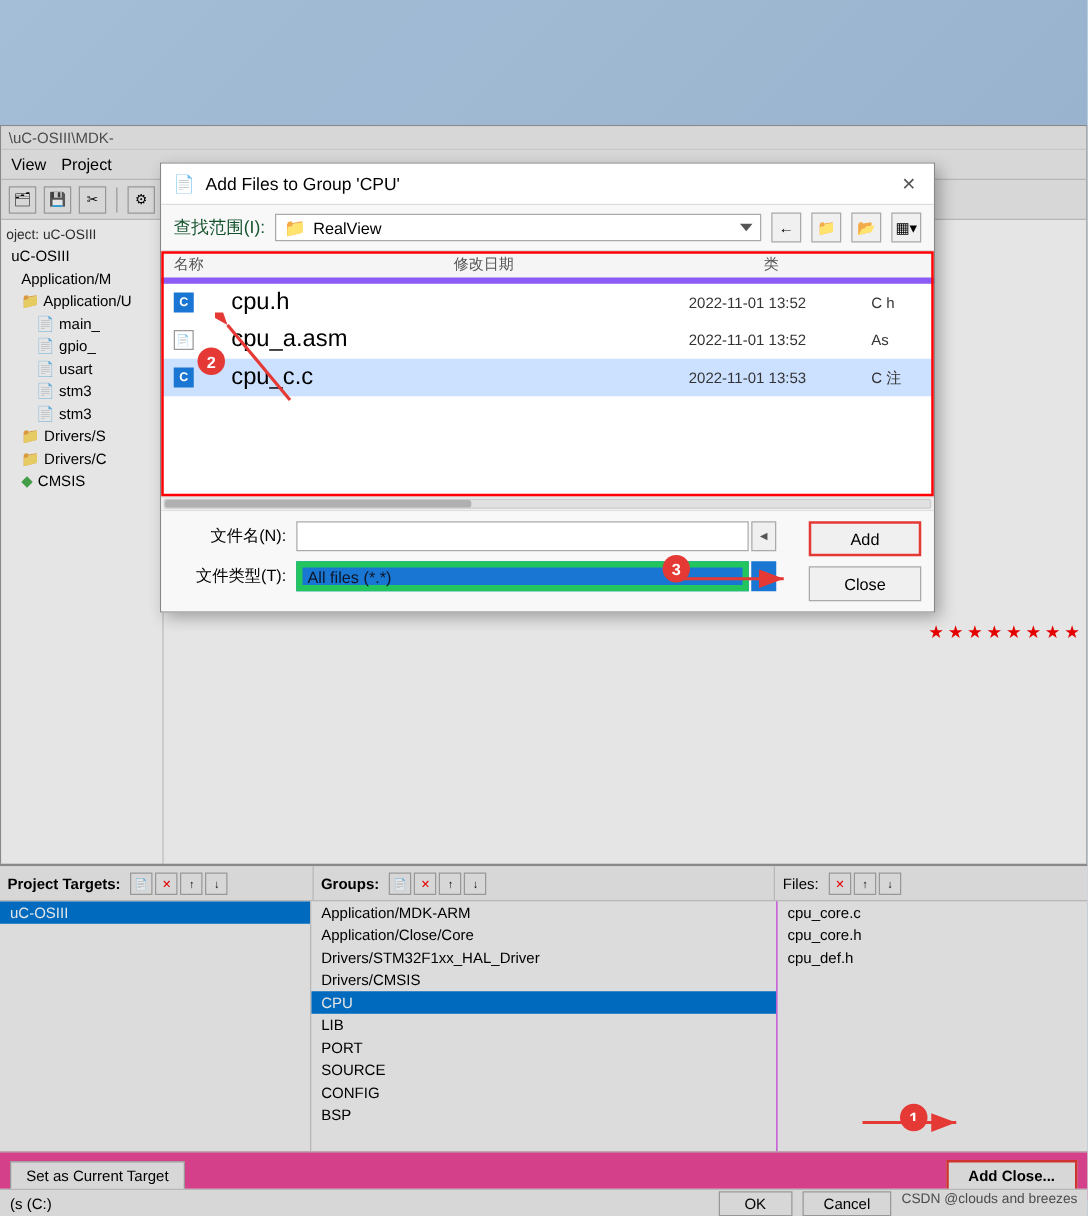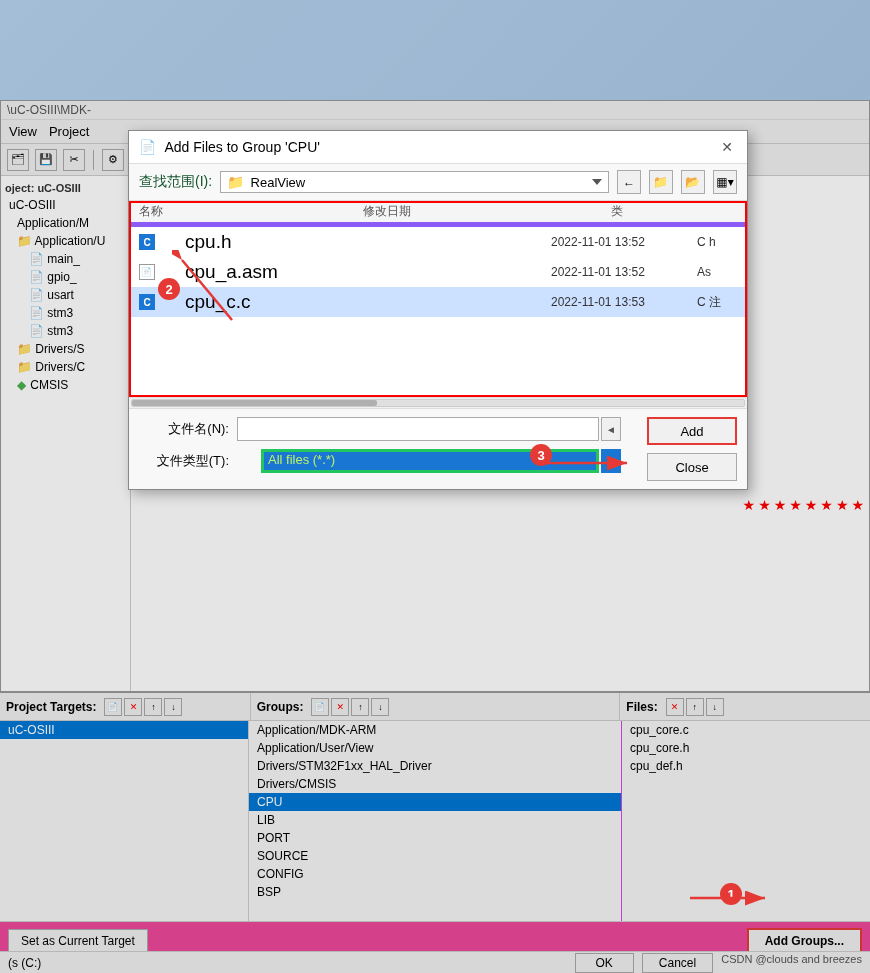--- a/index.html
+++ b/index.html
@@ -66,21 +66,21 @@
     .ide-sidebar-item {
       padding: 2px 8px;
       cursor: pointer;
       white-space: nowrap;
       overflow: hidden;
       text-overflow: ellipsis;
     }
 
     .ide-sidebar-header {
       padding: 2px 4px;
-      font-weight: bold;
+      font-weight: normal;
       font-size: 11px;
       color: #333;
     }
 
     .ide-content {
       flex: 1;
       background: #fff;
       position: relative;
       overflow: hidden;
     }
@@ -328,26 +328,25 @@
       flex: 1;
       display: flex;
       align-items: center;
       gap: 2px;
     }
 
     .dialog-select {
       flex: 1;
       height: 24px;
       background: #1976d2;
-      color: #bef264;
-      border: 3px solid #22c55e;
+      color: #0f172a;
+      border: 5px solid #22c55e;
       font-size: 13px;
       padding: 0 4px;
       cursor: pointer;
-      margin-left: 24px;
     }
 
     .dialog-action-btn {
       width: 90px;
       height: 28px;
       background: #f0f0f0;
       border: 2px solid #e53935;
       cursor: pointer;
       font-size: 13px;
       display: flex;
@@ -513,38 +512,38 @@
       <span style="font-size:12px;font-weight:bold">Groups:</span>
       <div style="display:flex;gap:2px;margin-left:4px">
         <div class="small-icon-btn">📄</div>
         <div class="small-icon-btn" style="color:red">✕</div>
         <div class="small-icon-btn">↑</div>
         <div class="small-icon-btn">↓</div>
       </div>
     </div>
 
     <div style="flex:1;padding:2px 6px;display:flex;align-items:center;gap:4px;height:100%">
-      <span style="font-size:12px;font-weight:bold">Files:</span>
+      <span style="font-size:12px;font-weight:normal">Files:</span>
       <div style="display:flex;gap:2px;margin-left:4px">
         <div class="small-icon-btn" style="color:red">✕</div>
         <div class="small-icon-btn">↑</div>
         <div class="small-icon-btn">↓</div>
       </div>
     </div>
   </div>
 
   <div style="display:flex;height:calc(100% - 58px)">
 
     <div style="flex:1;border-right:1px solid #ccc;overflow-y:auto">
       <div class="panel-list-item selected">uC-OSIII</div>
     </div>
 
     <div style="flex:1.5;border-right:1px solid #d946ef;overflow-y:auto">
       <div class="panel-list-item">Application/MDK-ARM</div>
-      <div class="panel-list-item">Application/User/View</div>
+      <div class="panel-list-item">Application/Close/Core</div>
       <div class="panel-list-item">Drivers/STM32F1xx_HAL_Driver</div>
       <div class="panel-list-item">Drivers/CMSIS</div>
       <div class="panel-list-item selected">CPU</div>
       <div class="panel-list-item">LIB</div>
       <div class="panel-list-item">PORT</div>
       <div class="panel-list-item">SOURCE</div>
       <div class="panel-list-item">CONFIG</div>
       <div class="panel-list-item">BSP</div>
     </div>
 
@@ -553,21 +552,21 @@
       <div class="panel-list-item">cpu_core.h</div>
       <div class="panel-list-item">cpu_def.h</div>
     </div>
   </div>
 
   <div style="display:flex;justify-content:space-between;align-items:center;padding:6px 8px;border-top:1px solid #ccc;background:#ec4899">
     <button style="padding:4px 12px;font-size:12px;cursor:pointer;background:#f0f0f0;border:1px solid #aaa">Set as Current Target</button>
     <div style="display:flex;align-items:center;gap:8px">
 
       <div style="position:relative;display:inline-block">
-        <button style="padding:4px 16px;font-size:12px;cursor:pointer;background:#f0f0f0;border:2px solid #e53935;font-weight:bold">Add Groups...</button>
+        <button style="padding:4px 16px;font-size:12px;cursor:pointer;background:#f0f0f0;border:2px solid #e53935;font-weight:bold">Add Close...</button>
       </div>
     </div>
   </div>
 </div>
 
 <div class="bottom-statusbar" style="bottom:0">
   <span>(s (C:)</span>
   <div style="display:flex;gap:8px">
     <button style="padding:2px 20px;font-size:12px;cursor:pointer;background:#f0f0f0;border:1px solid #aaa">OK</button>
     <button style="padding:2px 16px;font-size:12px;cursor:pointer;background:#f0f0f0;border:1px solid #aaa">Cancel</button>

